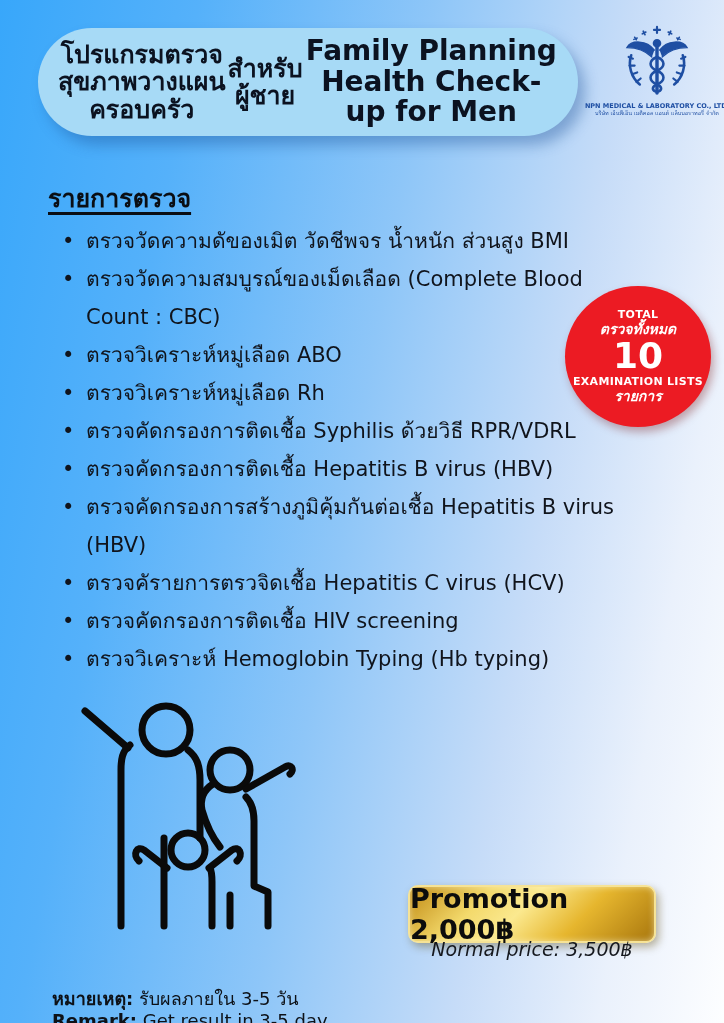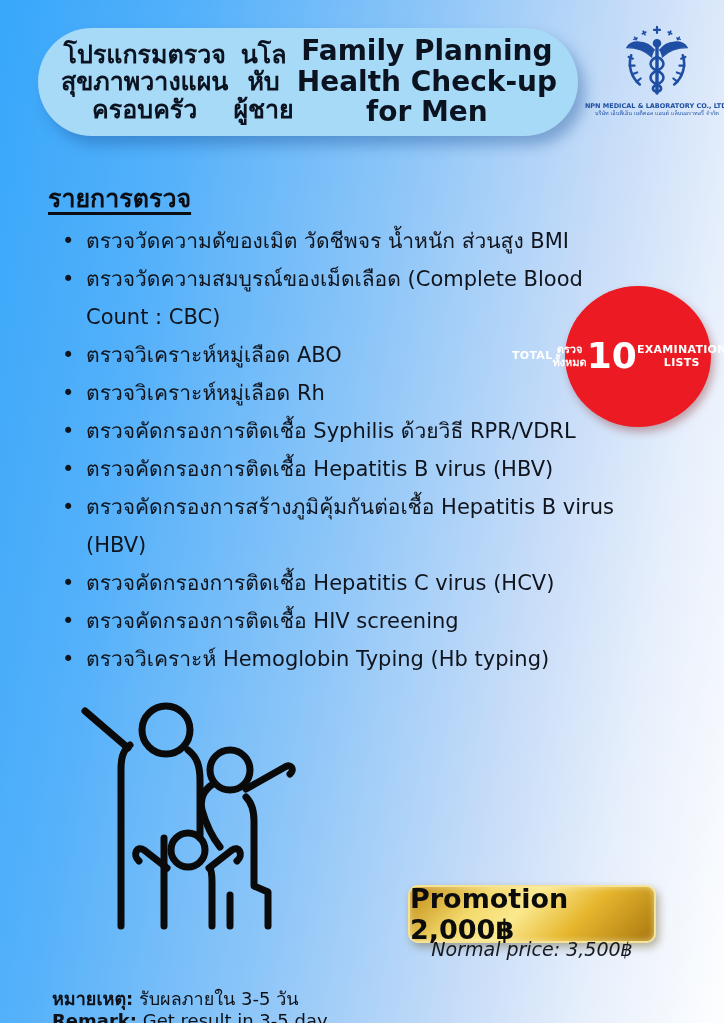--- a/index.html
+++ b/index.html
@@ -44,25 +44,25 @@
     display:flex;align-items:flex-start;
     font-size:21px;color:#10141c;line-height:38px;
   }
   .exam-list .dot{width:24px;flex:0 0 24px;text-align:left;}
   .exam-list .txt{width:530px;}
   
   .total-badge{
     position:absolute;left:565px;top:286px;width:146px;height:141px;
     background:#ec1b23;border-radius:50%;
     box-shadow:3px 5px 9px rgba(120,20,20,.35);
-    color:#fff;display:flex;align-items:center;justify-content:center;
+    color:#fff;display:flex;flex-direction:column;align-items:center;justify-content:center;
     text-align:center;line-height:1.15;
   }
   .badge-small{font-size:11px;font-weight:bold;letter-spacing:.3px;}
-  .badge-small-th{font-size:11px;font-weight:bold;}
+  .badge-small-th{font-size:14px;font-weight:bold;font-style:italic;}
   .badge-count{font-size:36px;font-weight:bold;line-height:.95;margin:2px 0;}
   
   .family-art{position:absolute;left:60px;top:690px;}
   
   .promo-button{
     position:absolute;left:408px;top:872px;width:248px;height:58px;
     border-radius:10px;
     background:linear-gradient(135deg,#c08a14 0%,#f3d96b 28%,#fbe98f 45%,#e6b62e 68%,#a9770e 100%);
     border:2px solid #f6e396;
     box-shadow:3px 4px 8px rgba(90,70,10,.4), inset 0 0 6px rgba(255,250,210,.6);
@@ -77,21 +77,21 @@
   .remark{position:absolute;left:52px;top:948px;font-size:18px;color:#0d1117;line-height:22px;margin-top:40px;}
   .remark b{font-weight:bold;}
 </style>
 </head>
 <body>
 
 <div class="page">
 
   <div class="header-pill">
     <div class="title-th">โปรแกรมตรวจสุขภาพวางแผนครอบครัว</div>
-    <div class="title-th">นโลหับผู้ชาย</div>
+    <div class="title-th">สำหรับผู้ชาย</div>
     <div class="title-en">Family Planning Health Check-up for Men</div>
   </div>
 
   <div class="logo">
     <span>
       <svg width="86" height="78" viewBox="0 0 100 90" fill="none" stroke="#1f4fa3" stroke-width="3" stroke-linecap="round">
 
         <path d="M50 3 v7 M46.5 6.5 h7" stroke-width="2.5"></path>
         <path d="M34 8 l2 4 M37 9 l-4 2" stroke-width="2"></path>
         <path d="M66 8 l-2 4 M63 9 l4 2" stroke-width="2"></path>
@@ -143,21 +143,21 @@
     <li>
         <span class="dot">•</span>
         <span class="txt">ตรวจคัดกรองการติดเชื้อ Hepatitis B virus (HBV)</span>
       </li>
     <li>
         <span class="dot">•</span>
         <span class="txt">ตรวจคัดกรองการสร้างภูมิคุ้มกันต่อเชื้อ Hepatitis B virus (HBV)</span>
       </li>
     <li>
         <span class="dot">•</span>
-        <span class="txt">ตรวจคัดกรองการติดเชื้อ Hepatitis C virus (HCV)</span>
+        <span class="txt">ตรวจคัรายการตรวจิดเชื้อ Hepatitis C virus (HCV)</span>
       </li>
     <li>
         <span class="dot">•</span>
         <span class="txt">ตรวจคัดกรองการติดเชื้อ HIV screening</span>
       </li>
     <li>
         <span class="dot">•</span>
         <span class="txt">ตรวจวิเคราะห์ Hemoglobin Typing (Hb typing)</span>
       </li>
   </ul>

